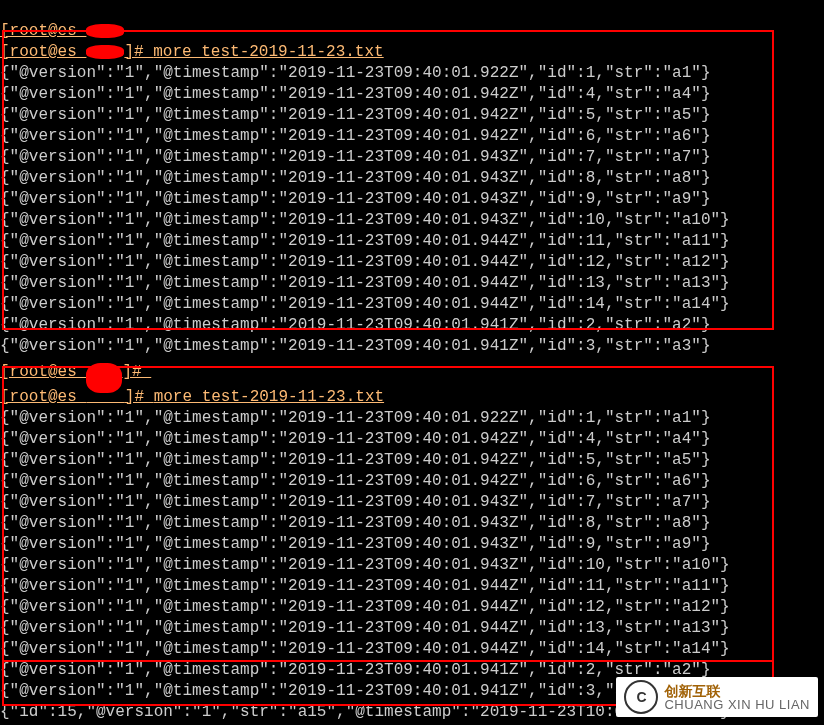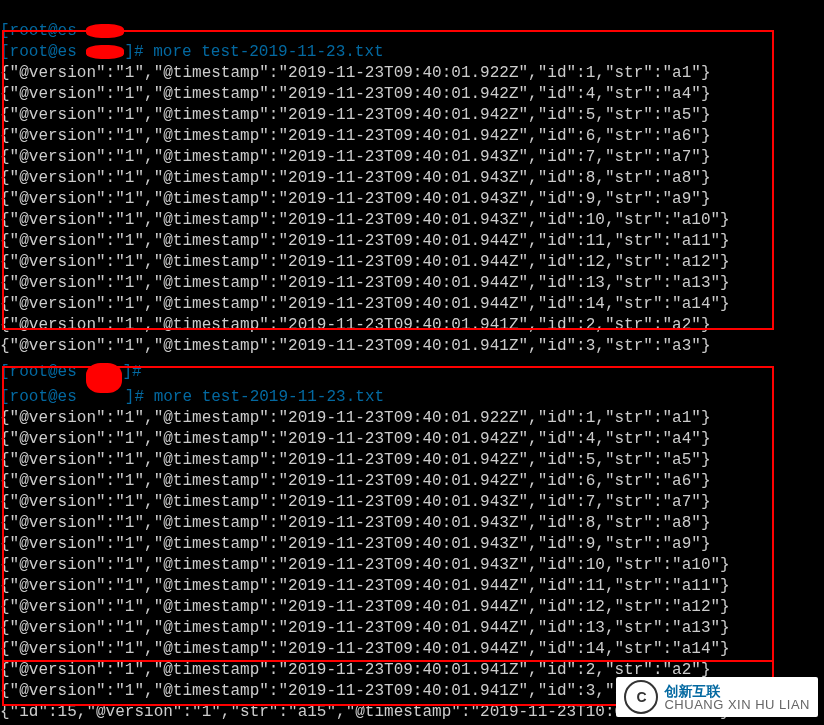--- a/index.html
+++ b/index.html
@@ -13,21 +13,22 @@
       width: 824px;
       height: 725px;
       overflow: hidden;
       position: relative;
     }
     .terminal {
       white-space: pre;
       position: relative;
     }
     .prompt-line {
-      color: #0369a1;
+      color: #fdba74;
+      text-decoration: underline;
     }
     .red-smudge {
       background: #ff0000;
       border-radius: 40%;
       display: inline-block;
       position: relative;
     }
     .smudge-top {
       width: 38px;
       height: 14px;
@@ -96,21 +97,21 @@
       color: #333;
     }
     .watermark-text {
       display: flex;
       flex-direction: column;
       line-height: 1;
     }
     .watermark-cn {
       font-size: 14px;
       font-weight: bold;
-      color: #0369a1;
+      color: #a16207;
     }
     .watermark-en {
       font-size: 13px;
       color: #666;
       letter-spacing: 0.5px;
     }
   </style>
 </head>
 <body>
 

